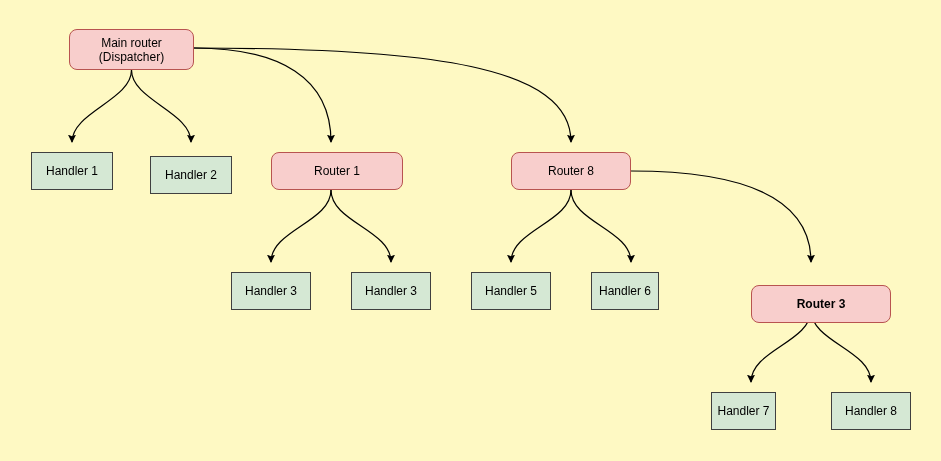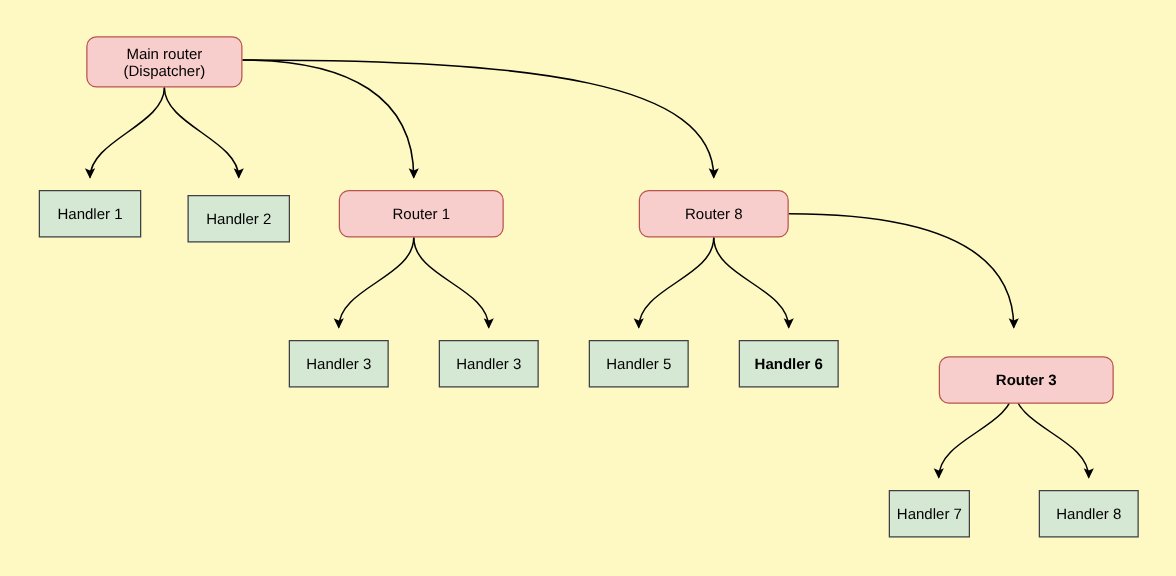--- a/index.html
+++ b/index.html
@@ -73,18 +73,18 @@
   <div id="nodes-group">
       <div class="node node-router" style="left: 69px; top: 29px; width: 125px; height: 41px;"><span>Main router
 (Dispatcher)</span></div>
       <div class="node node-handler" style="left: 31px; top: 152px; width: 82px; height: 38px;"><span>Handler 1</span></div>
       <div class="node node-handler" style="left: 150px; top: 156px; width: 82px; height: 38px;"><span>Handler 2</span></div>
       <div class="node node-router" style="left: 271px; top: 152px; width: 132px; height: 38px;"><span>Router 1</span></div>
       <div class="node node-router" style="left: 511px; top: 152px; width: 120px; height: 38px;"><span>Router 8</span></div>
       <div class="node node-handler" style="left: 231px; top: 272px; width: 80px; height: 38px;"><span>Handler 3</span></div>
       <div class="node node-handler" style="left: 351px; top: 272px; width: 80px; height: 38px;"><span>Handler 3</span></div>
       <div class="node node-handler" style="left: 471px; top: 272px; width: 80px; height: 38px; text-align: right;"><span>Handler 5</span></div>
-      <div class="node node-handler" style="left: 591px; top: 272px; width: 80px; height: 38px; font-weight: bold;"><span>Handler 6</span></div>
+      <div class="node node-handler" style="left: 591px; top: 272px; width: 68px; height: 38px;"><span>Handler 6</span></div>
       <div class="node node-router" style="left: 751px; top: 285px; width: 140px; height: 38px; font-weight: bold;"><span>Router 3</span></div>
       <div class="node node-handler" style="left: 711px; top: 392px; width: 65px; height: 38px;"><span>Handler 7</span></div>
       <div class="node node-handler" style="left: 831px; top: 392px; width: 80px; height: 38px;"><span>Handler 8</span></div>
     </div>
 </div>
 
 </body></html>

